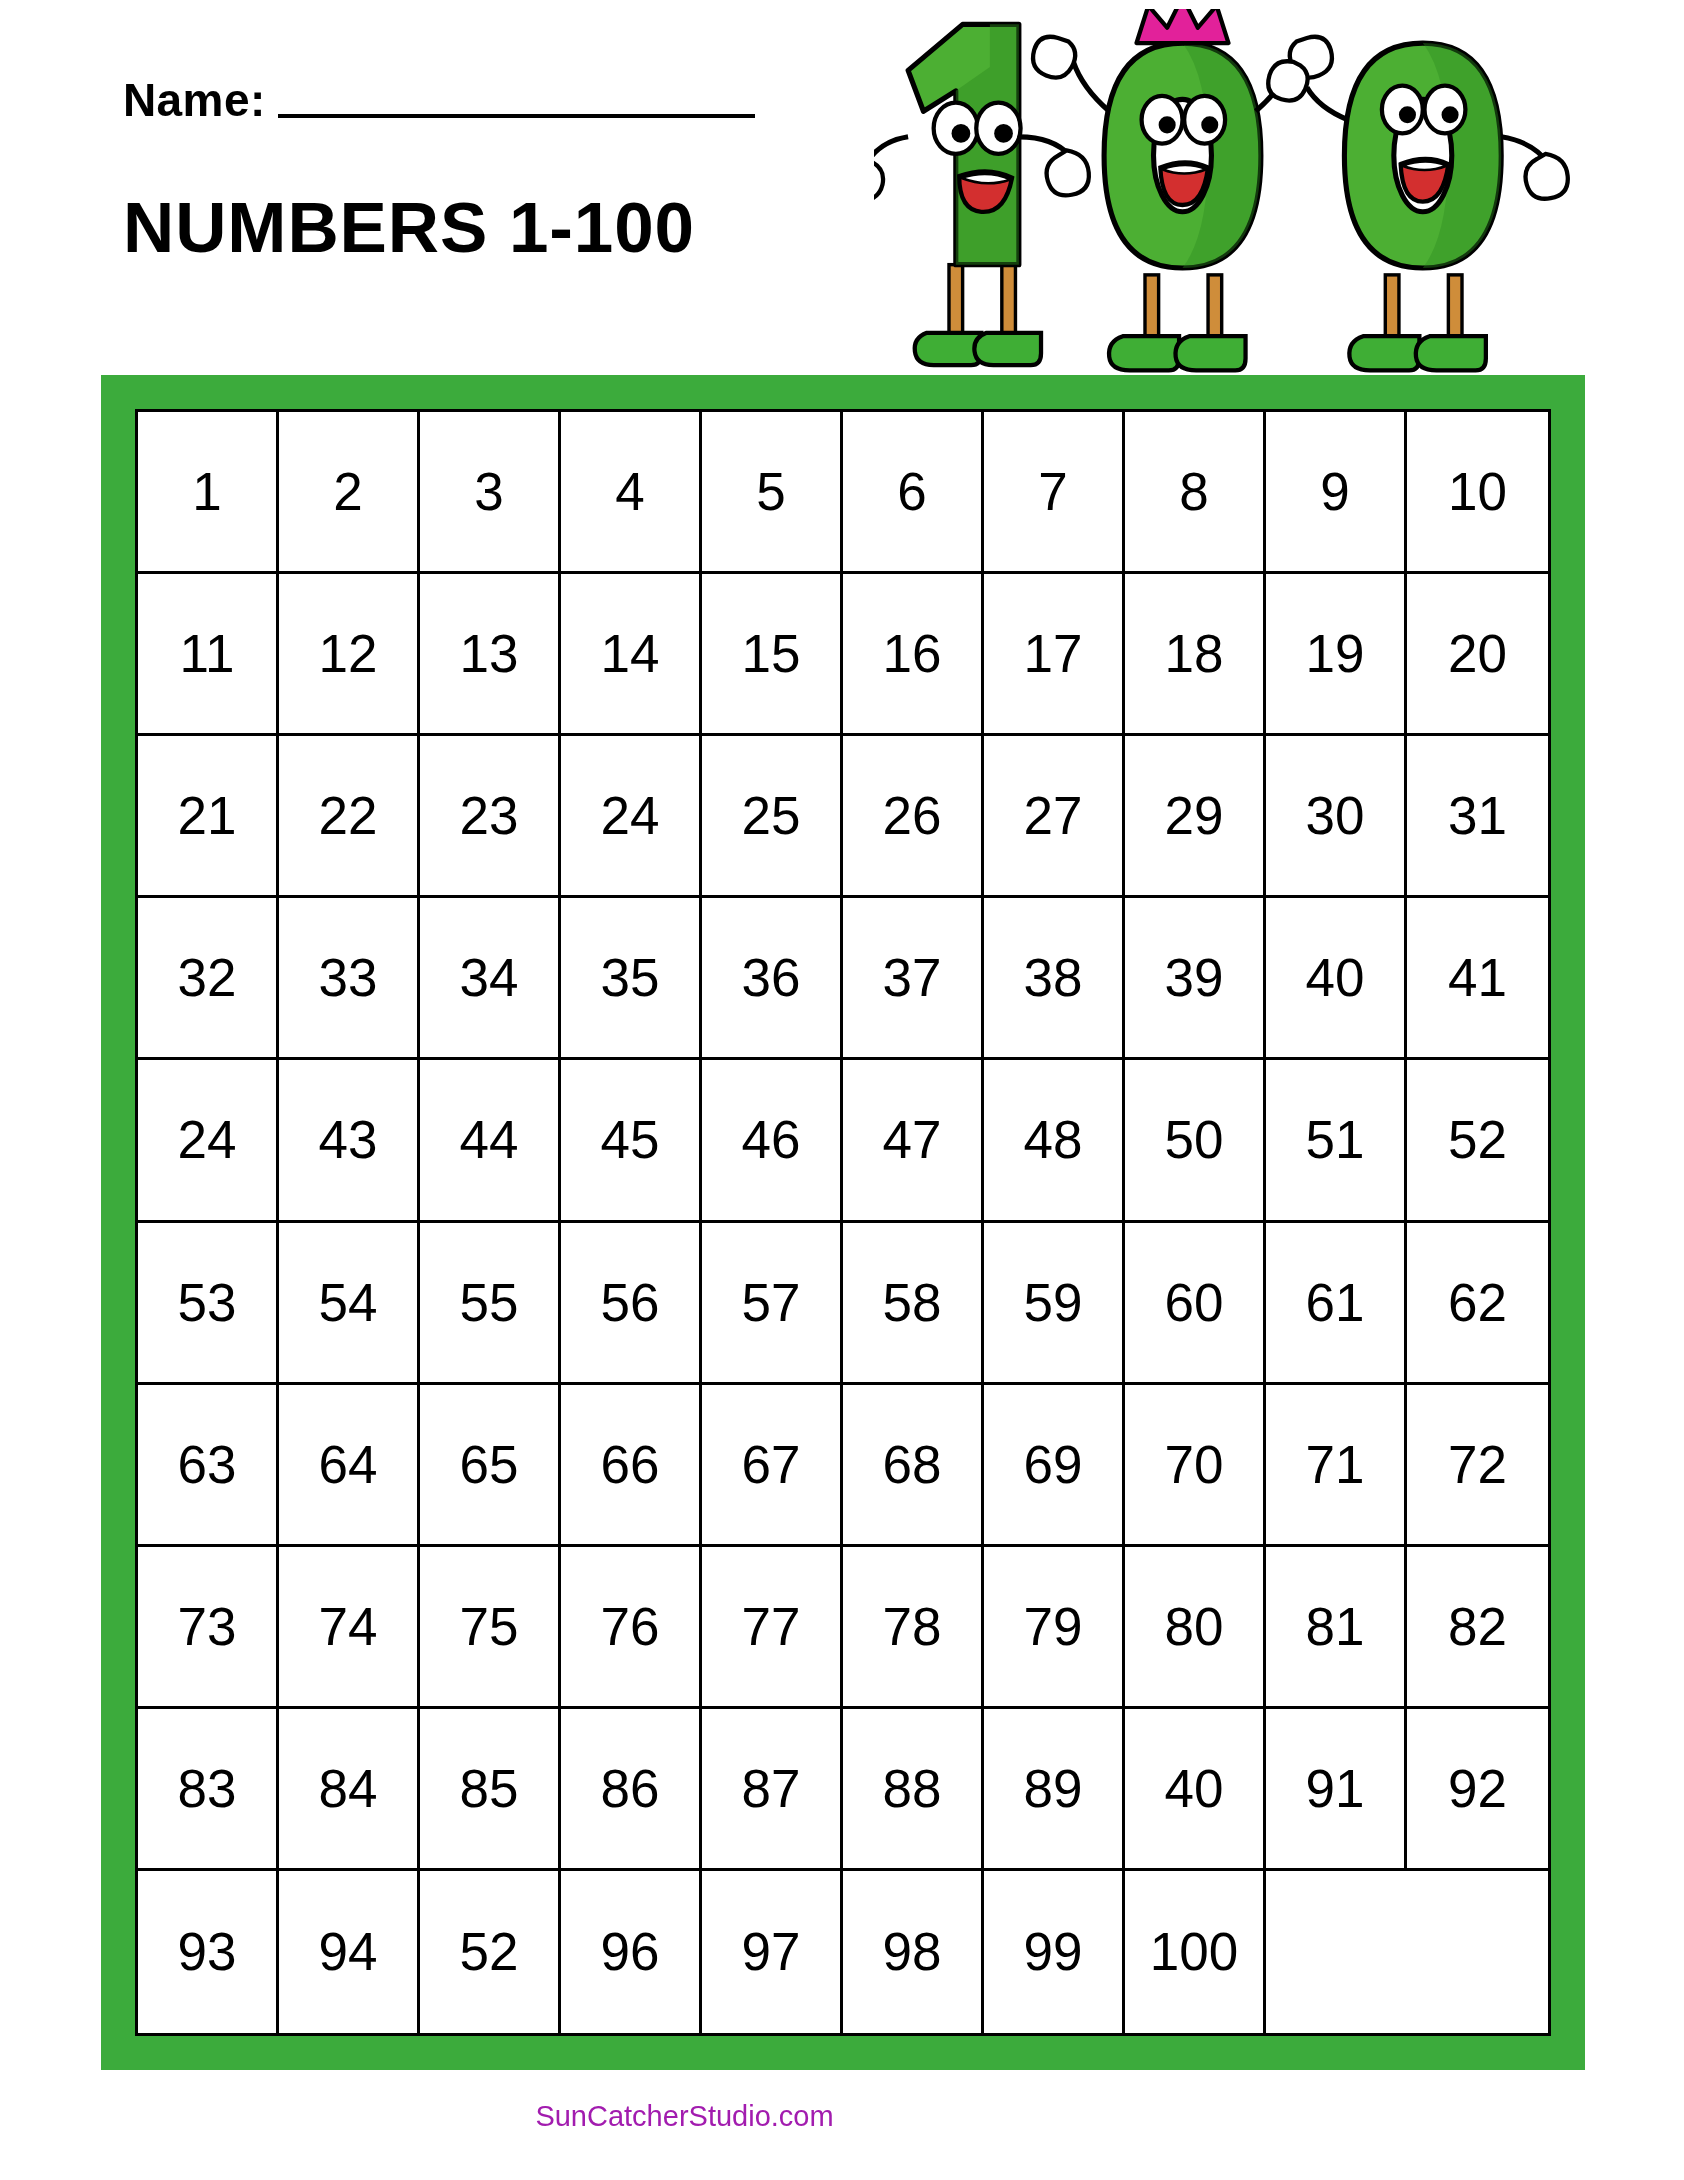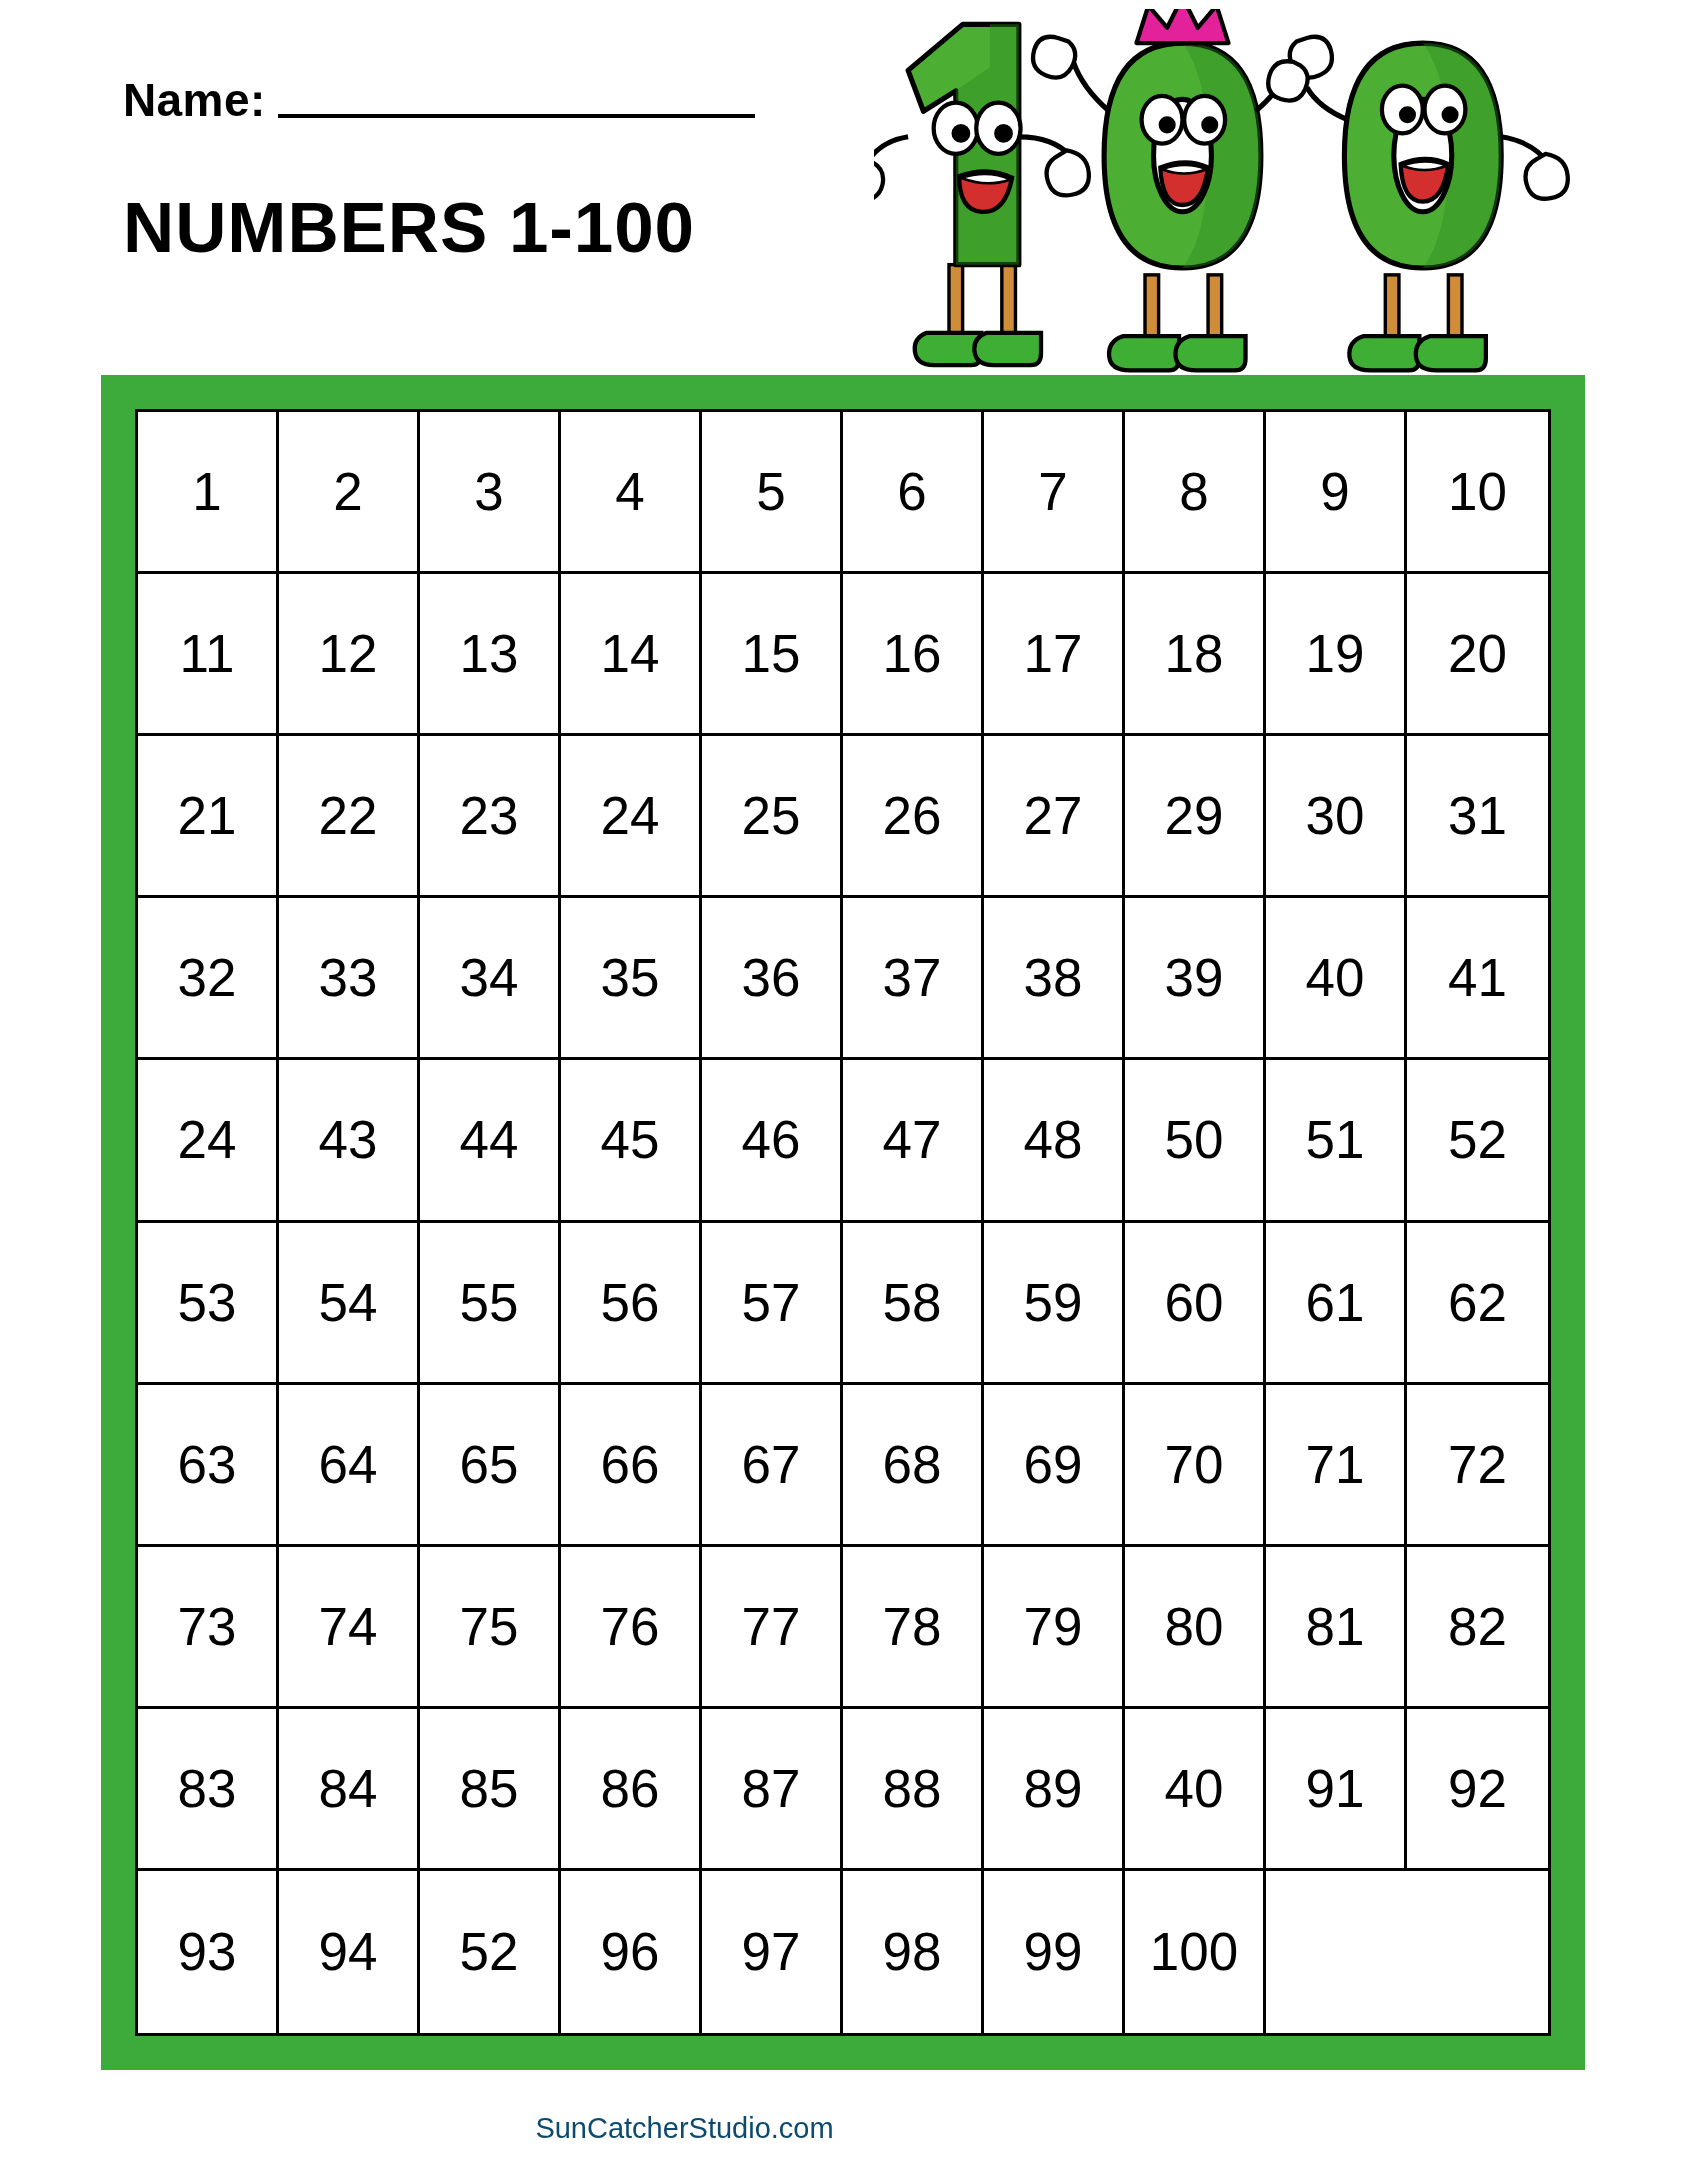--- a/index.html
+++ b/index.html
@@ -110,22 +110,21 @@
   .cell:nth-child(n+91) { border-bottom: none; }
 
   
   .footer {
     position: absolute;
     left: 0;
     top: 2100px;
     width: 1369px;
     text-align: center;
     font-size: 29px;
-    color: #0c4a6e;
-    margin-top: 12px;
+    color: #a21caf;
   }
 </style>
 </head>
 <body>
 
 <div class="page">
 
   <div class="header">
 
     <div class="name-row">

